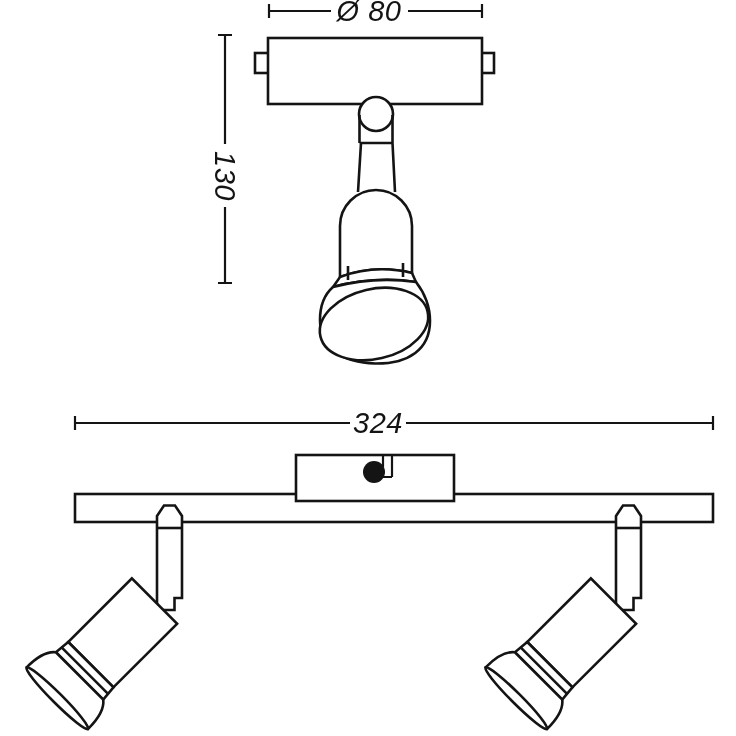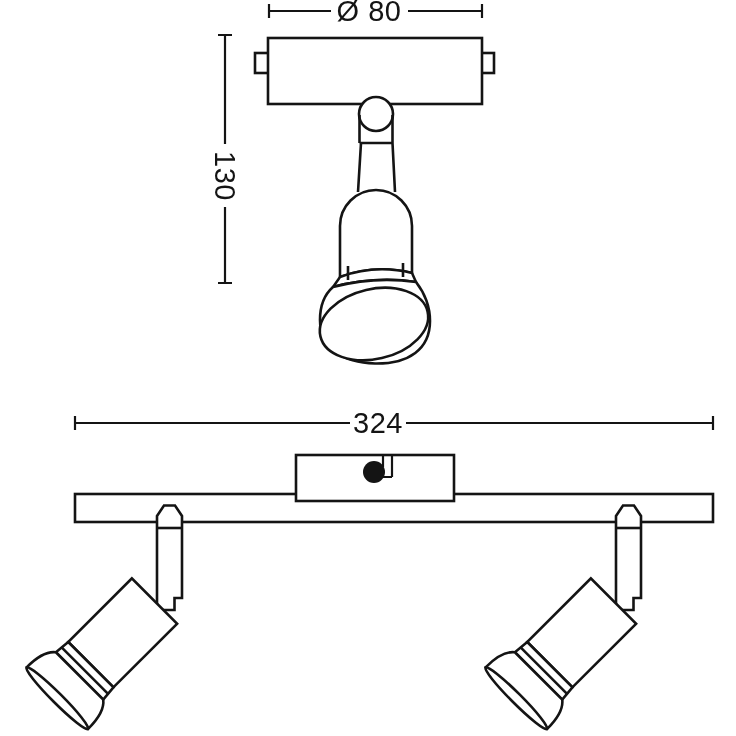--- a/index.html
+++ b/index.html
@@ -1,16 +1,16 @@
 <!DOCTYPE html>
 <html><head>
 <meta charset="utf-8">
 <style>
   html,body{margin:0;padding:0;background:#ffffff;}
-  .page{width:736px;height:736px;background:#ffffff;overflow:hidden;}
+  .page{width:736px;height:736px;background:#ffffff;overflow:hidden;font-style:italic;}
   svg{display:block;}
   .ln{stroke:#141414;stroke-width:2.6;fill:none;stroke-linejoin:miter;}
   .fw{stroke:#141414;stroke-width:2.6;fill:#ffffff;stroke-linejoin:miter;}
   .dim{stroke:#141414;stroke-width:2.2;fill:none;}
   .lbl{font-family:"Liberation Sans","DejaVu Sans",sans-serif;font-size:29px;fill:#141414;letter-spacing:0.5px;}
 </style>
 </head>
 <body>
 
 <div class="page">

